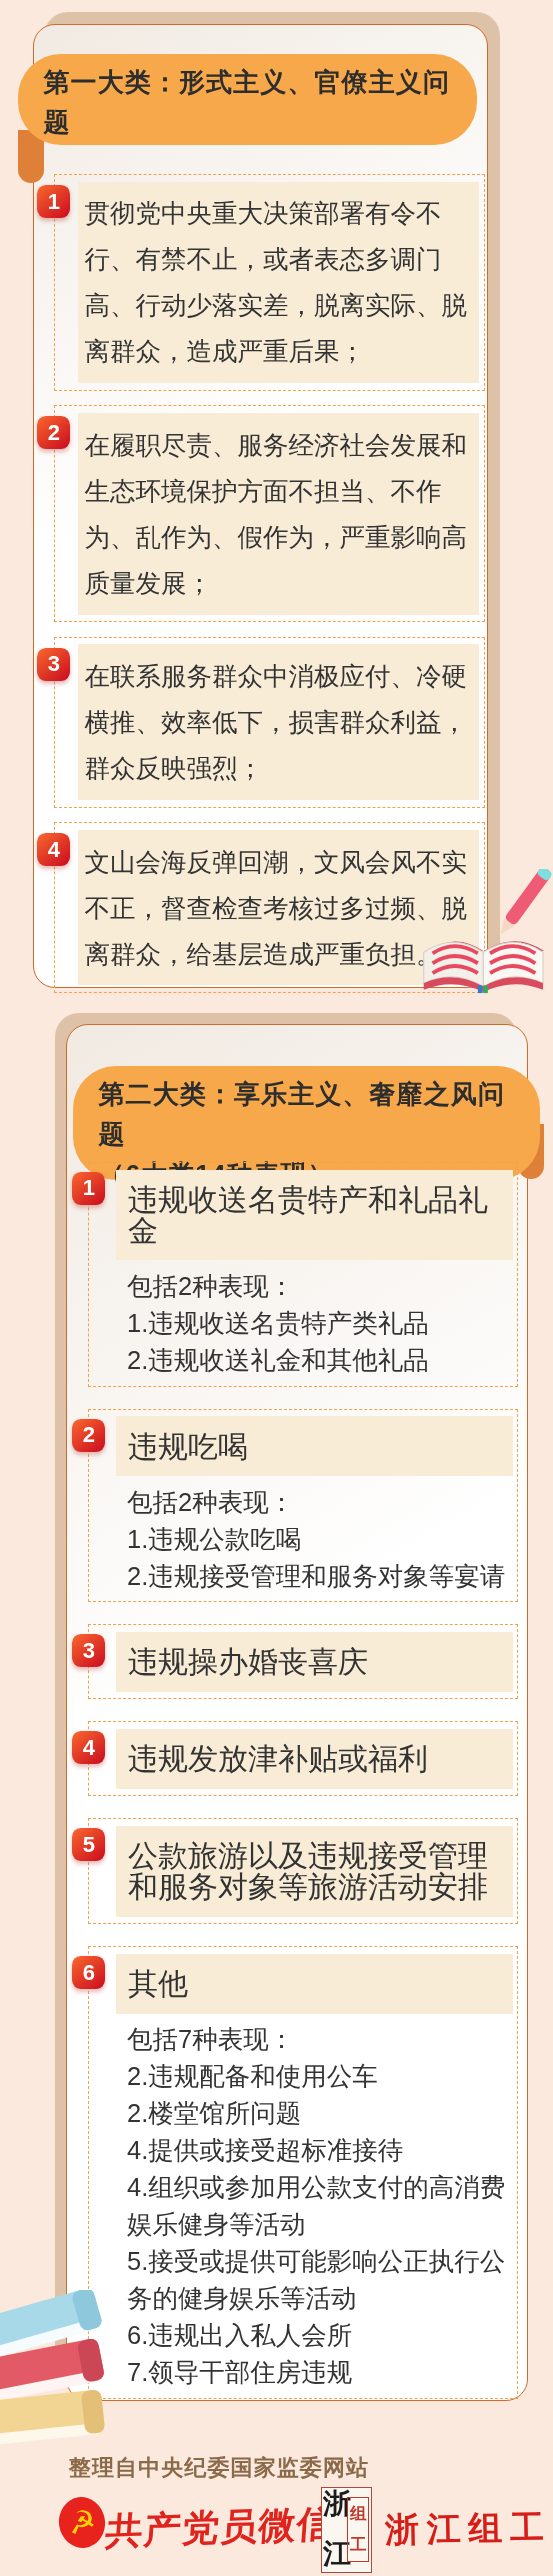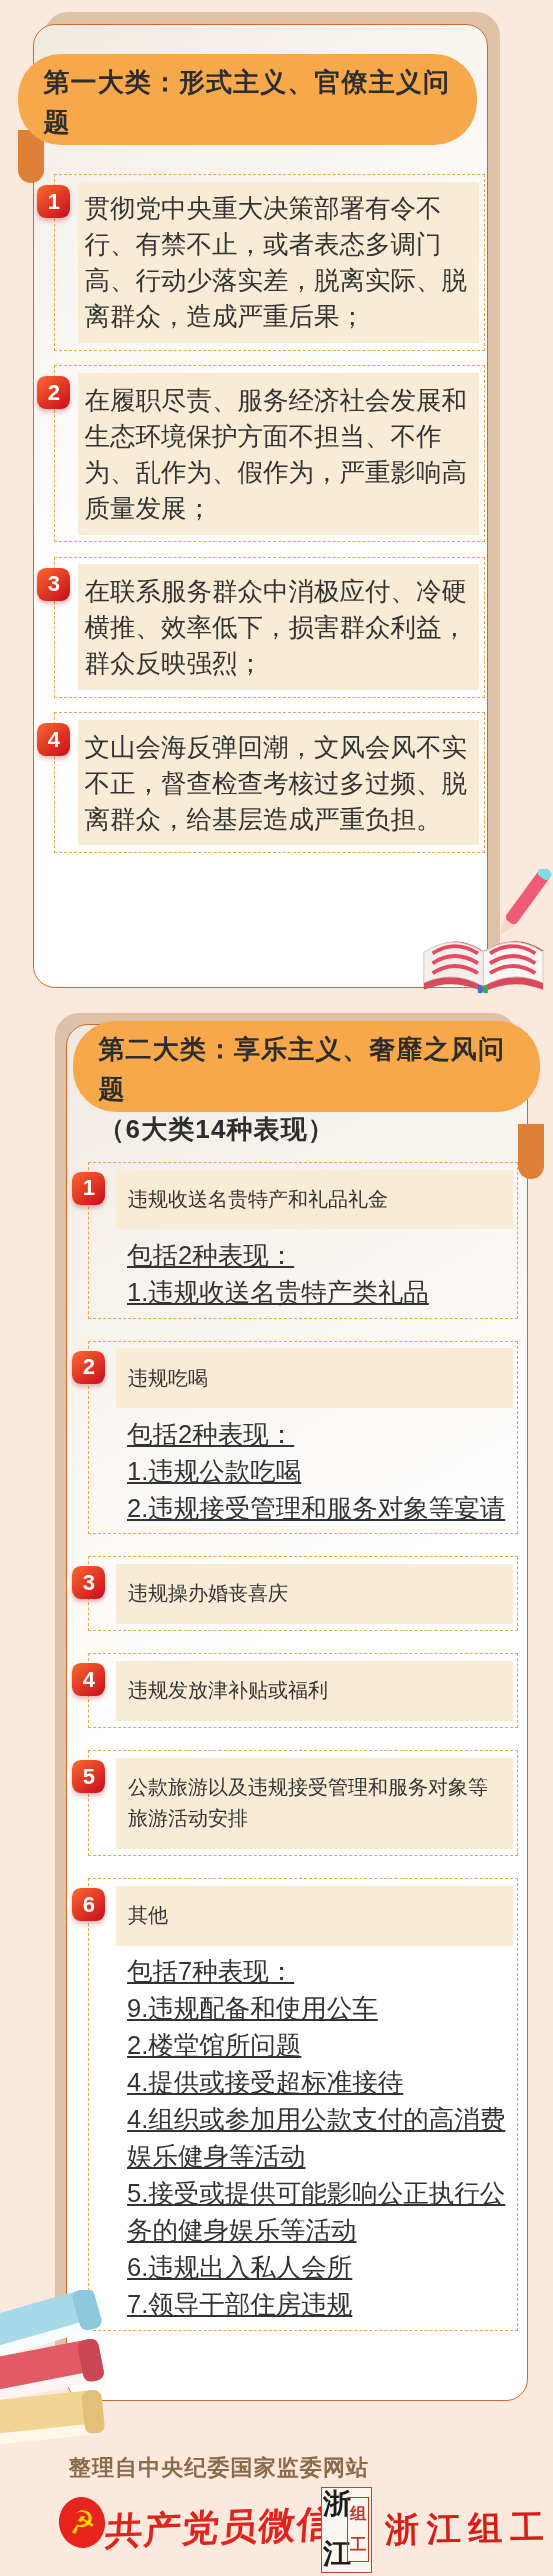--- a/index.html
+++ b/index.html
@@ -22,27 +22,27 @@
   .ditem{border:1.7px dashed #f2a24d;position:relative;box-sizing:border-box;}
   .badge{position:absolute;width:33px;height:33px;border-radius:8.9px;
         background:linear-gradient(140deg,#f55f2c 10%,#ce1420 90%);
         color:#ffffff;font-size:22px;font-weight:700;
         display:flex;align-items:center;justify-content:center;
         box-shadow:0 2.2px 4.4px rgba(180,30,20,.30);z-index:5;}
   
   .c1-item{padding:6.6px 0;margin-bottom:14.4px;}
   .c1-item .badge{left:-17.7px;top:10px;}
   .c1-text{margin:0 5.5px 0 23px;background:#f8ecd7;padding:8.9px 6.6px;
-        font-size:25.5px;line-height:36px;color:#333333;}
+        font-size:25.5px;line-height:46px;color:#333333;}
   
   .c2-item{padding:6.6px 0;margin-bottom:22px;}
   .c2-item .badge{left:-16.6px;top:8.9px;}
   .c2-bar{margin:0 3.9px 0 27px;background:#f8ecd7;padding:14.4px 5.5px 14.4px 12px;
-        font-size:20px;line-height:31px;color:#333333;}
-  .c2-subs{margin:7.7px 3.9px 0 38px;font-size:25.5px;line-height:37px;color:#333333;text-decoration:underline;}
+        font-size:30px;line-height:31px;color:#333333;}
+  .c2-subs{margin:7.7px 3.9px 0 38px;font-size:25.5px;line-height:37px;color:#333333;}
   
   .source-note{position:absolute;left:0;top:2453px;width:438px;text-align:center;
         font-size:22px;font-weight:600;color:#8a6a48;z-index:4;letter-spacing:1.1px;}
   .emblem{position:absolute;left:59px;top:2497px;width:46px;height:51px;
         background:#e8231d;border-radius:50%;display:flex;align-items:center;justify-content:center;
         transform:rotate(-8deg);z-index:5;}
   .emblem span{color:#ffd200;font-size:31px;line-height:31px;}
   .logo-text-1{position:absolute;left:106px;top:2503px;font-family:"Liberation Serif", serif;
         font-size:37px;font-weight:900;color:#e0231c;transform:skewX(-6deg) rotate(-2deg);
         letter-spacing:1.1px;z-index:5;}
@@ -106,32 +106,33 @@
   <path d="M134 170 Q176 144 216 170" stroke="#e84860" stroke-width="7" fill="none"></path>
   <path d="M134 188 Q176 162 216 188" stroke="#e84860" stroke-width="7" fill="none"></path>
   <path d="M14 206 Q68 182 122 212 Q176 182 230 206 L230 218 Q176 196 122 222 Q68 196 14 218 Z" fill="#d84a5e"></path>
   <rect x="112" y="210" width="8" height="14" fill="#2e7dd1"></rect>
   <rect x="122" y="210" width="8" height="14" fill="#2fae5e"></rect>
 </svg>
 
 <div class="tan" style="left:55px;top:1013px;width:462px;height:1377px;"></div>
 <div class="card" style="left:66px;top:1024px;width:462px;height:1377px;"></div>
 <div class="tab" style="left:518px;top:1124px;width:25.5px;height:55px;"></div>
-<div class="bubble" style="left:73px;top:1021px;width:467px;height:91px;">
+<div class="bubble" style="left:73px;top:1066px;width:467px;height:114px;">
   <div>第二大类：享乐主义、奢靡之风问题</div>
   <div>（6大类14种表现）</div>
 </div>
 
 <div class="items" style="left:88px;top:1162px;width:430px;">
   <div class="ditem c2-item">
     <div class="badge">1</div>
     <div class="c2-bar">违规收送名贵特产和礼品礼金</div>
     <div class="c2-subs">
       <div>包括2种表现：</div>
       <div>1.违规收送名贵特产类礼品</div>
+      <div>2.违规收送礼金和其他礼品</div>
     </div>
   </div>
   <div class="ditem c2-item">
     <div class="badge">2</div>
     <div class="c2-bar">违规吃喝</div>
     <div class="c2-subs">
       <div>包括2种表现：</div>
       <div>1.违规公款吃喝</div>
       <div>2.违规接受管理和服务对象等宴请</div>
     </div>
@@ -146,21 +147,21 @@
   </div>
   <div class="ditem c2-item">
     <div class="badge">5</div>
     <div class="c2-bar">公款旅游以及违规接受管理和服务对象等旅游活动安排</div>
   </div>
   <div class="ditem c2-item">
     <div class="badge">6</div>
     <div class="c2-bar">其他</div>
     <div class="c2-subs">
       <div>包括7种表现：</div>
-      <div>9.违规配备和使用公车</div>
+      <div>2.违规配备和使用公车</div>
       <div>2.楼堂馆所问题</div>
       <div>4.提供或接受超标准接待</div>
       <div>4.组织或参加用公款支付的高消费娱乐健身等活动</div>
       <div>5.接受或提供可能影响公正执行公务的健身娱乐等活动</div>
       <div>6.违规出入私人会所</div>
       <div>7.领导干部住房违规</div>
     </div>
   </div>
 </div>
 

